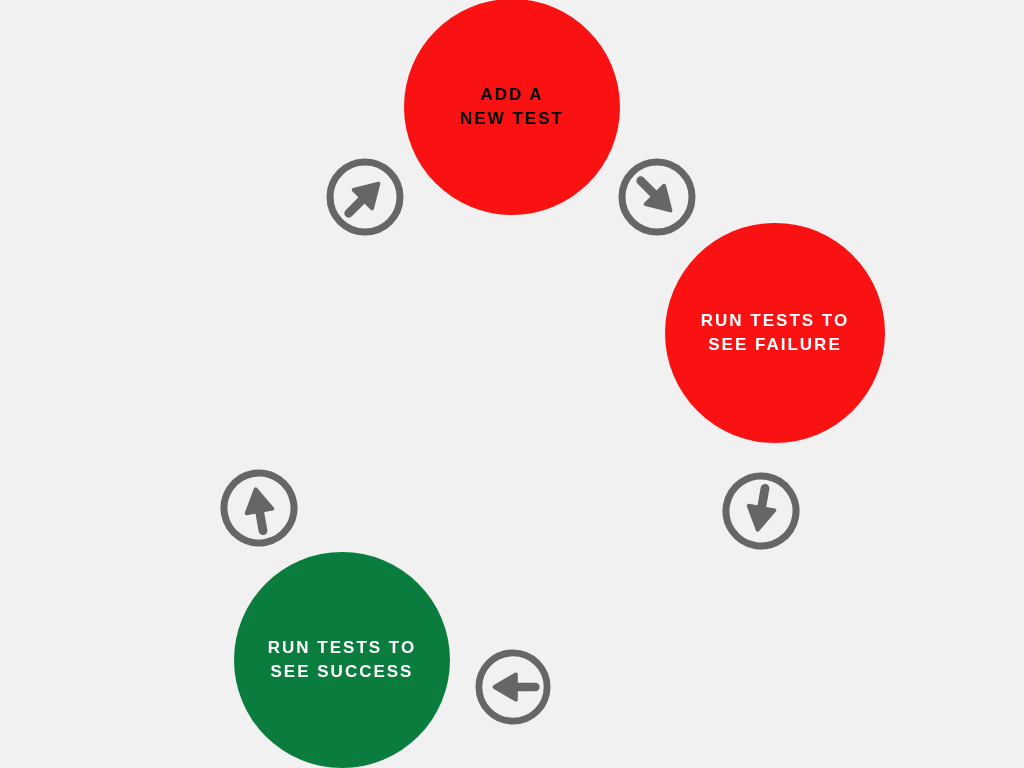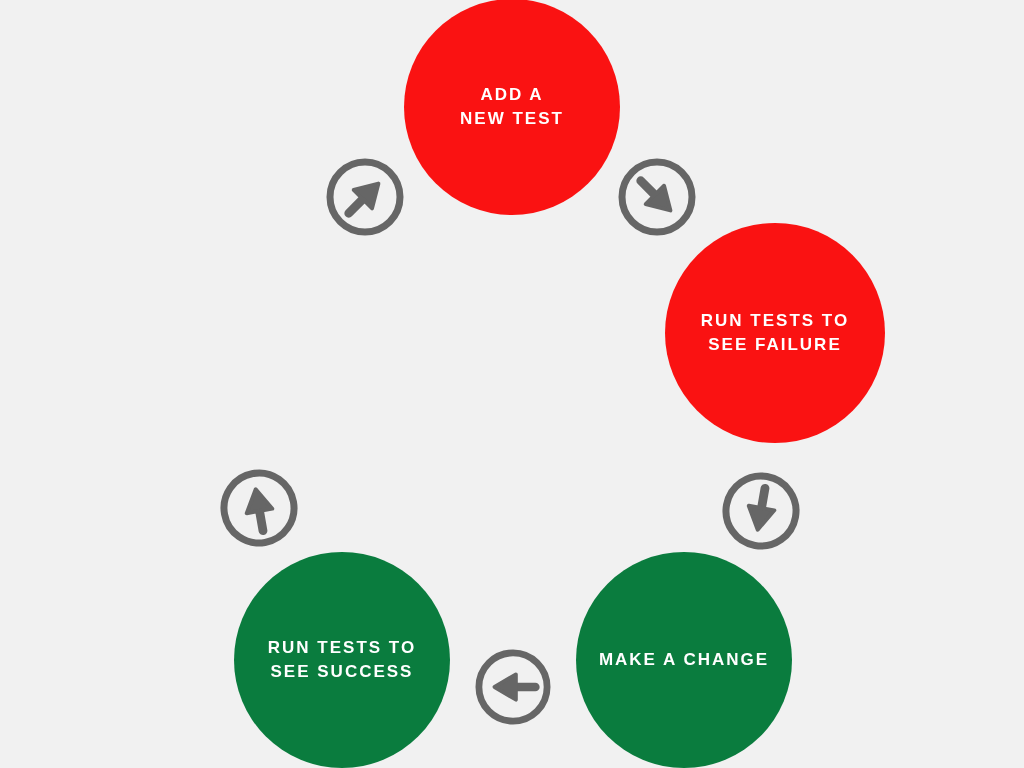--- a/index.html
+++ b/index.html
@@ -44,32 +44,29 @@
   .arrow svg {
     display: block;
   }
 </style>
 </head>
 <body style="background: rgb(241, 241, 241);">
 
 <div id="stage" style="background: rgb(241, 241, 241);">
 
   <div class="node" id="node-0" style="left: 404px; top: -1px; width: 216px; height: 216px; background: rgb(250, 18, 18);">
-    <div class="node-label" style="color: #ffffff;">ADD A
+    <div class="node-label" style="color: #000000;">ADD A
 NEW TEST</div>
   </div>
 
   <div class="node" id="node-1" style="left: 665px; top: 223px; width: 220px; height: 220px; background: rgb(250, 18, 18);">
     <div class="node-label" style="color: rgb(255, 255, 255);">RUN TESTS TO
 SEE FAILURE</div>
   </div>
 
-  <div class="node" id="node-2" style="left: 576px; top: 552px; width: 216px; height: 216px; background: rgb(10, 124, 62);">
-    <div class="node-label" style="color: rgb(255, 255, 255);">MAKE A CHANGE</div>
-  </div>
 
   <div class="node" id="node-3" style="left: 234px; top: 552px; width: 216px; height: 216px; background: rgb(10, 124, 62);">
     <div class="node-label" style="color: rgb(255, 255, 255);">RUN TESTS TO
 SEE SUCCESS</div>
   </div>
 
 
   <div class="arrow" id="arrow-0" style="left: 618px; top: 158px; width: 78px; height: 78px;">
       <svg width="78" height="78" viewBox="0 0 78 78">
         <g transform="rotate(45 39 39)">

